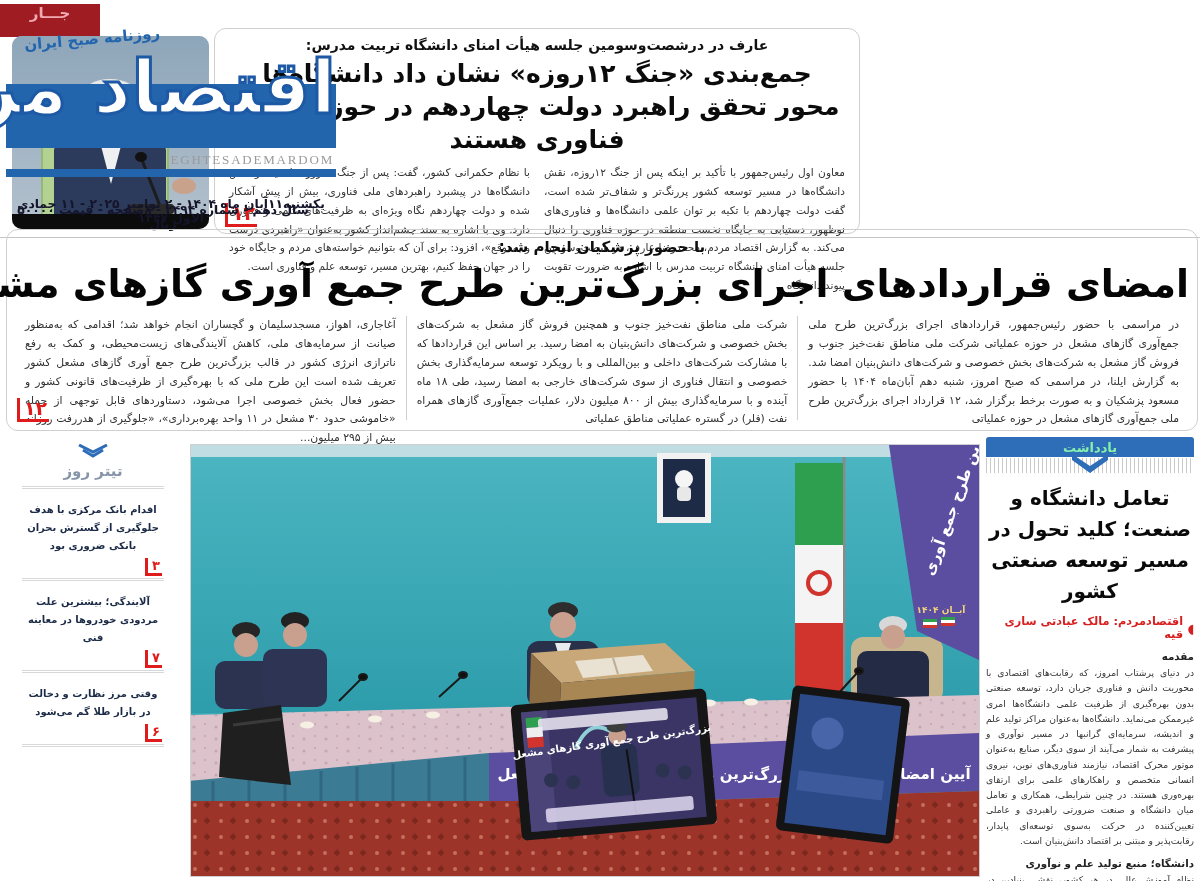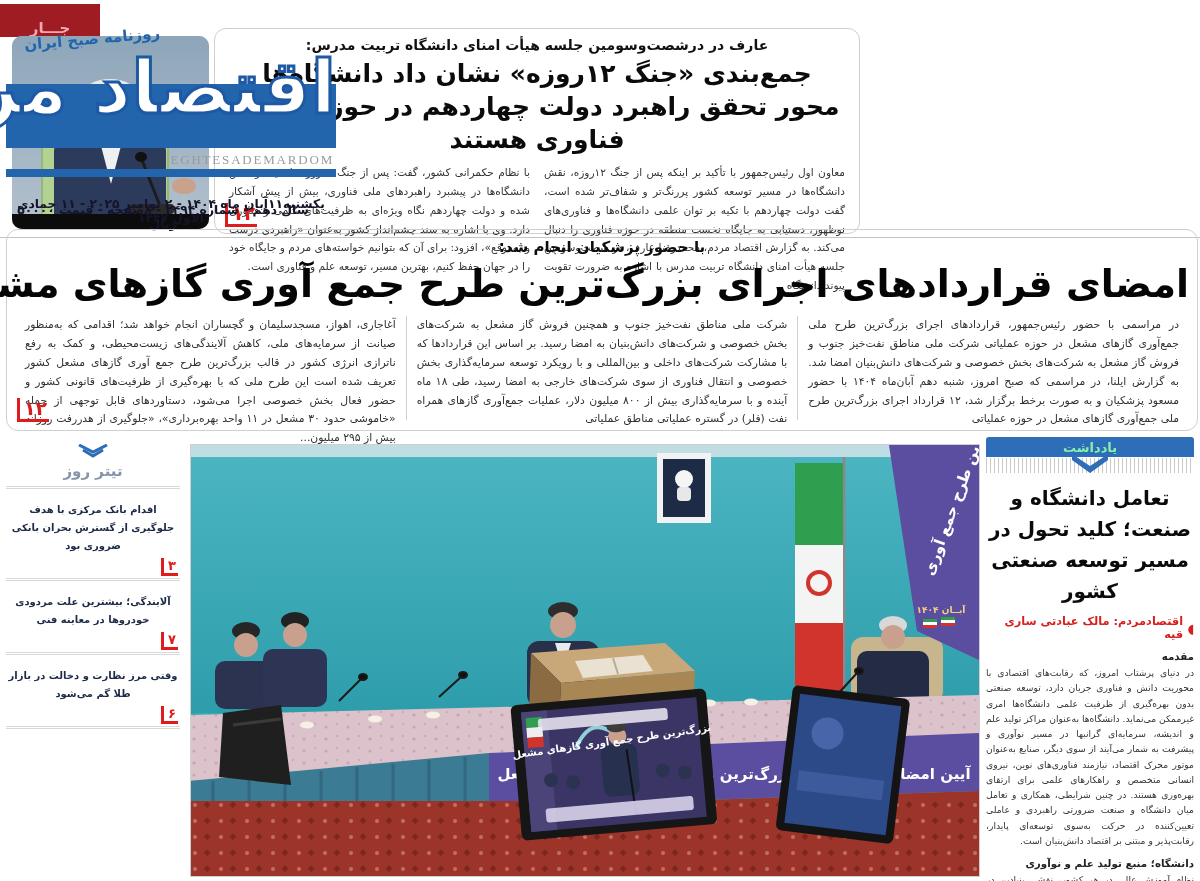--- a/index.html
+++ b/index.html
@@ -6,21 +6,21 @@
   html,body { background:#ffffff; }
   body { font-family:"DejaVu Sans", sans-serif; }
   #page {
     position:relative; width:1200px; height:881px; margin:0 auto;
     background:#fff; overflow:hidden; direction:rtl;
   }
   
   .corner-logo{
     position:absolute; left:0; top:4px; width:100px; height:33px;
     background:#9e1c22; color:#f2a9b2; font-weight:bold; font-size:15px;
-    display:flex; align-items:flex-end; justify-content:center; letter-spacing:4px;
+    display:flex; align-items:flex-start; justify-content:center; letter-spacing:4px;
   }
   .corner-logo::after{
     content:""; position:absolute; right:-1px; bottom:-12px;
     border-top:13px solid #9e1c22; border-left:13px solid transparent;
   }
   
   .aref-photo{
     position:absolute; left:12px; top:36px; width:197px; height:193px;
     border-radius:10px; overflow:hidden; background:#9fb2c2;
   }
@@ -73,21 +73,21 @@
     text-align:center; font-size:38px; font-weight:900; color:#050505;
     white-space:nowrap; margin-top:6px; letter-spacing:-1px;
   }
   .main-story .cols{ display:flex; margin-top:10px; height:104px; }
   .main-story .col{
     flex:1; font-size:10.8px; line-height:1.75; text-align:justify; color:#303030; padding:0 10px;
   }
   .main-story .col + .col{ border-right:1px solid #cfcfcf; }
   .main-story .pmark{ position:absolute; left:10px; bottom:8px; }
   
-  .titr{ position:absolute; left:0; top:444px; width:186px; height:364px; padding:0 6px; }
+  .titr{ position:absolute; left:0; top:444px; width:186px; height:364px; padding:0 22px; }
   .titr .chev{ display:block; margin:0 auto; }
   .titr .label{ text-align:center; color:#8795aa; font-size:15px; font-weight:bold; padding:4px 0 6px;
     border-bottom:3px double #d8d8d8; }
   .titr .item{ padding:12px 2px 2px; border-bottom:3px double #d8d8d8; }
   .titr .item:last-child{ border-bottom:none; }
   .titr .item .txt{
     display:block; text-align:center; color:#1b2a46; font-size:10px; font-weight:bold; line-height:1.8;
   }
   .titr .item .pmark{ font-size:13px; margin-top:3px; }
   

